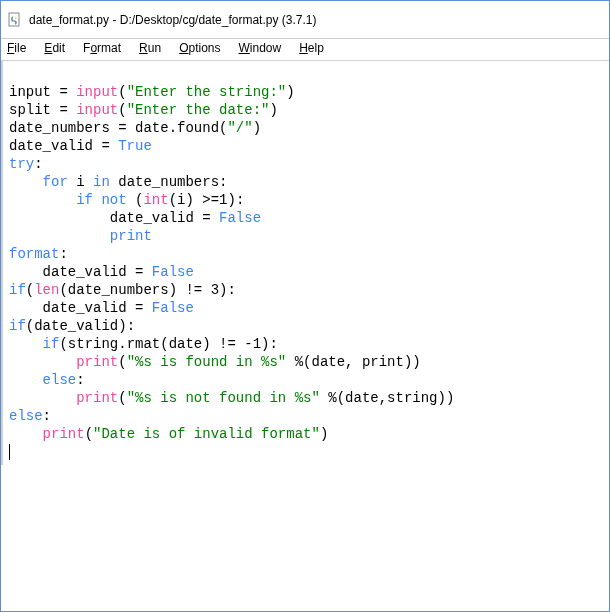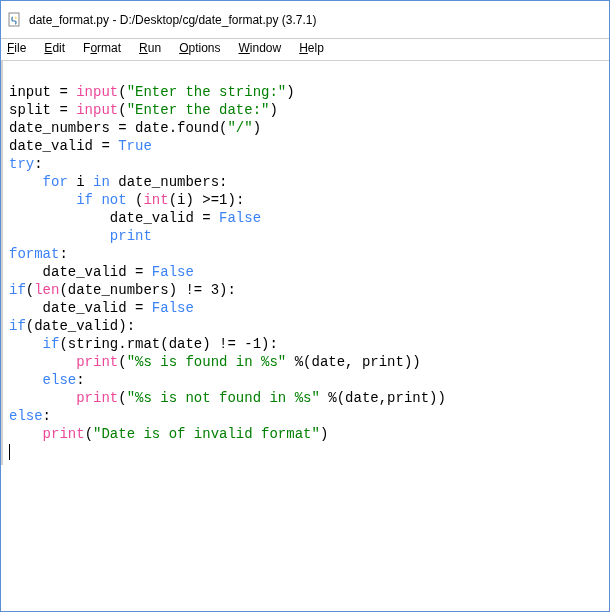--- a/index.html
+++ b/index.html
@@ -106,17 +106,17 @@
 <span><span>            date_valid = </span><span class="kw">False</span></span>
 <span><span>            </span><span class="kw">print</span></span>
 <span><span class="kw">format</span><span>:</span></span>
 <span><span>    date_valid = </span><span class="kw">False</span></span>
 <span><span class="kw">if</span><span>(</span><span class="fn">len</span><span>(date_numbers) != </span><span>3</span><span>):</span></span>
 <span><span>    date_valid = </span><span class="kw">False</span></span>
 <span><span class="kw">if</span><span>(date_valid):</span></span>
 <span><span>    </span><span class="kw">if</span><span>(string.rmat(date) != -</span><span>1</span><span>):</span></span>
 <span><span>        </span><span class="fn">print</span><span>(</span><span class="str">"%s is found in %s"</span><span> %(date, print))</span></span>
 <span><span>    </span><span class="kw">else</span><span>:</span></span>
-<span><span>        </span><span class="fn">print</span><span>(</span><span class="str">"%s is not found in %s"</span><span> %(date,print))</span></span>
+<span><span>        </span><span class="fn">print</span><span>(</span><span class="str">"%s is not found in %s"</span><span> %(date,string))</span></span>
 <span><span class="kw">else</span><span>:</span></span>
 <span><span>    </span><span class="fn">print</span><span>(</span><span class="str">"Date is of invalid format"</span><span>)</span></span>
 <span class="cursor"></span>
 </div>
 
 </body></html>

